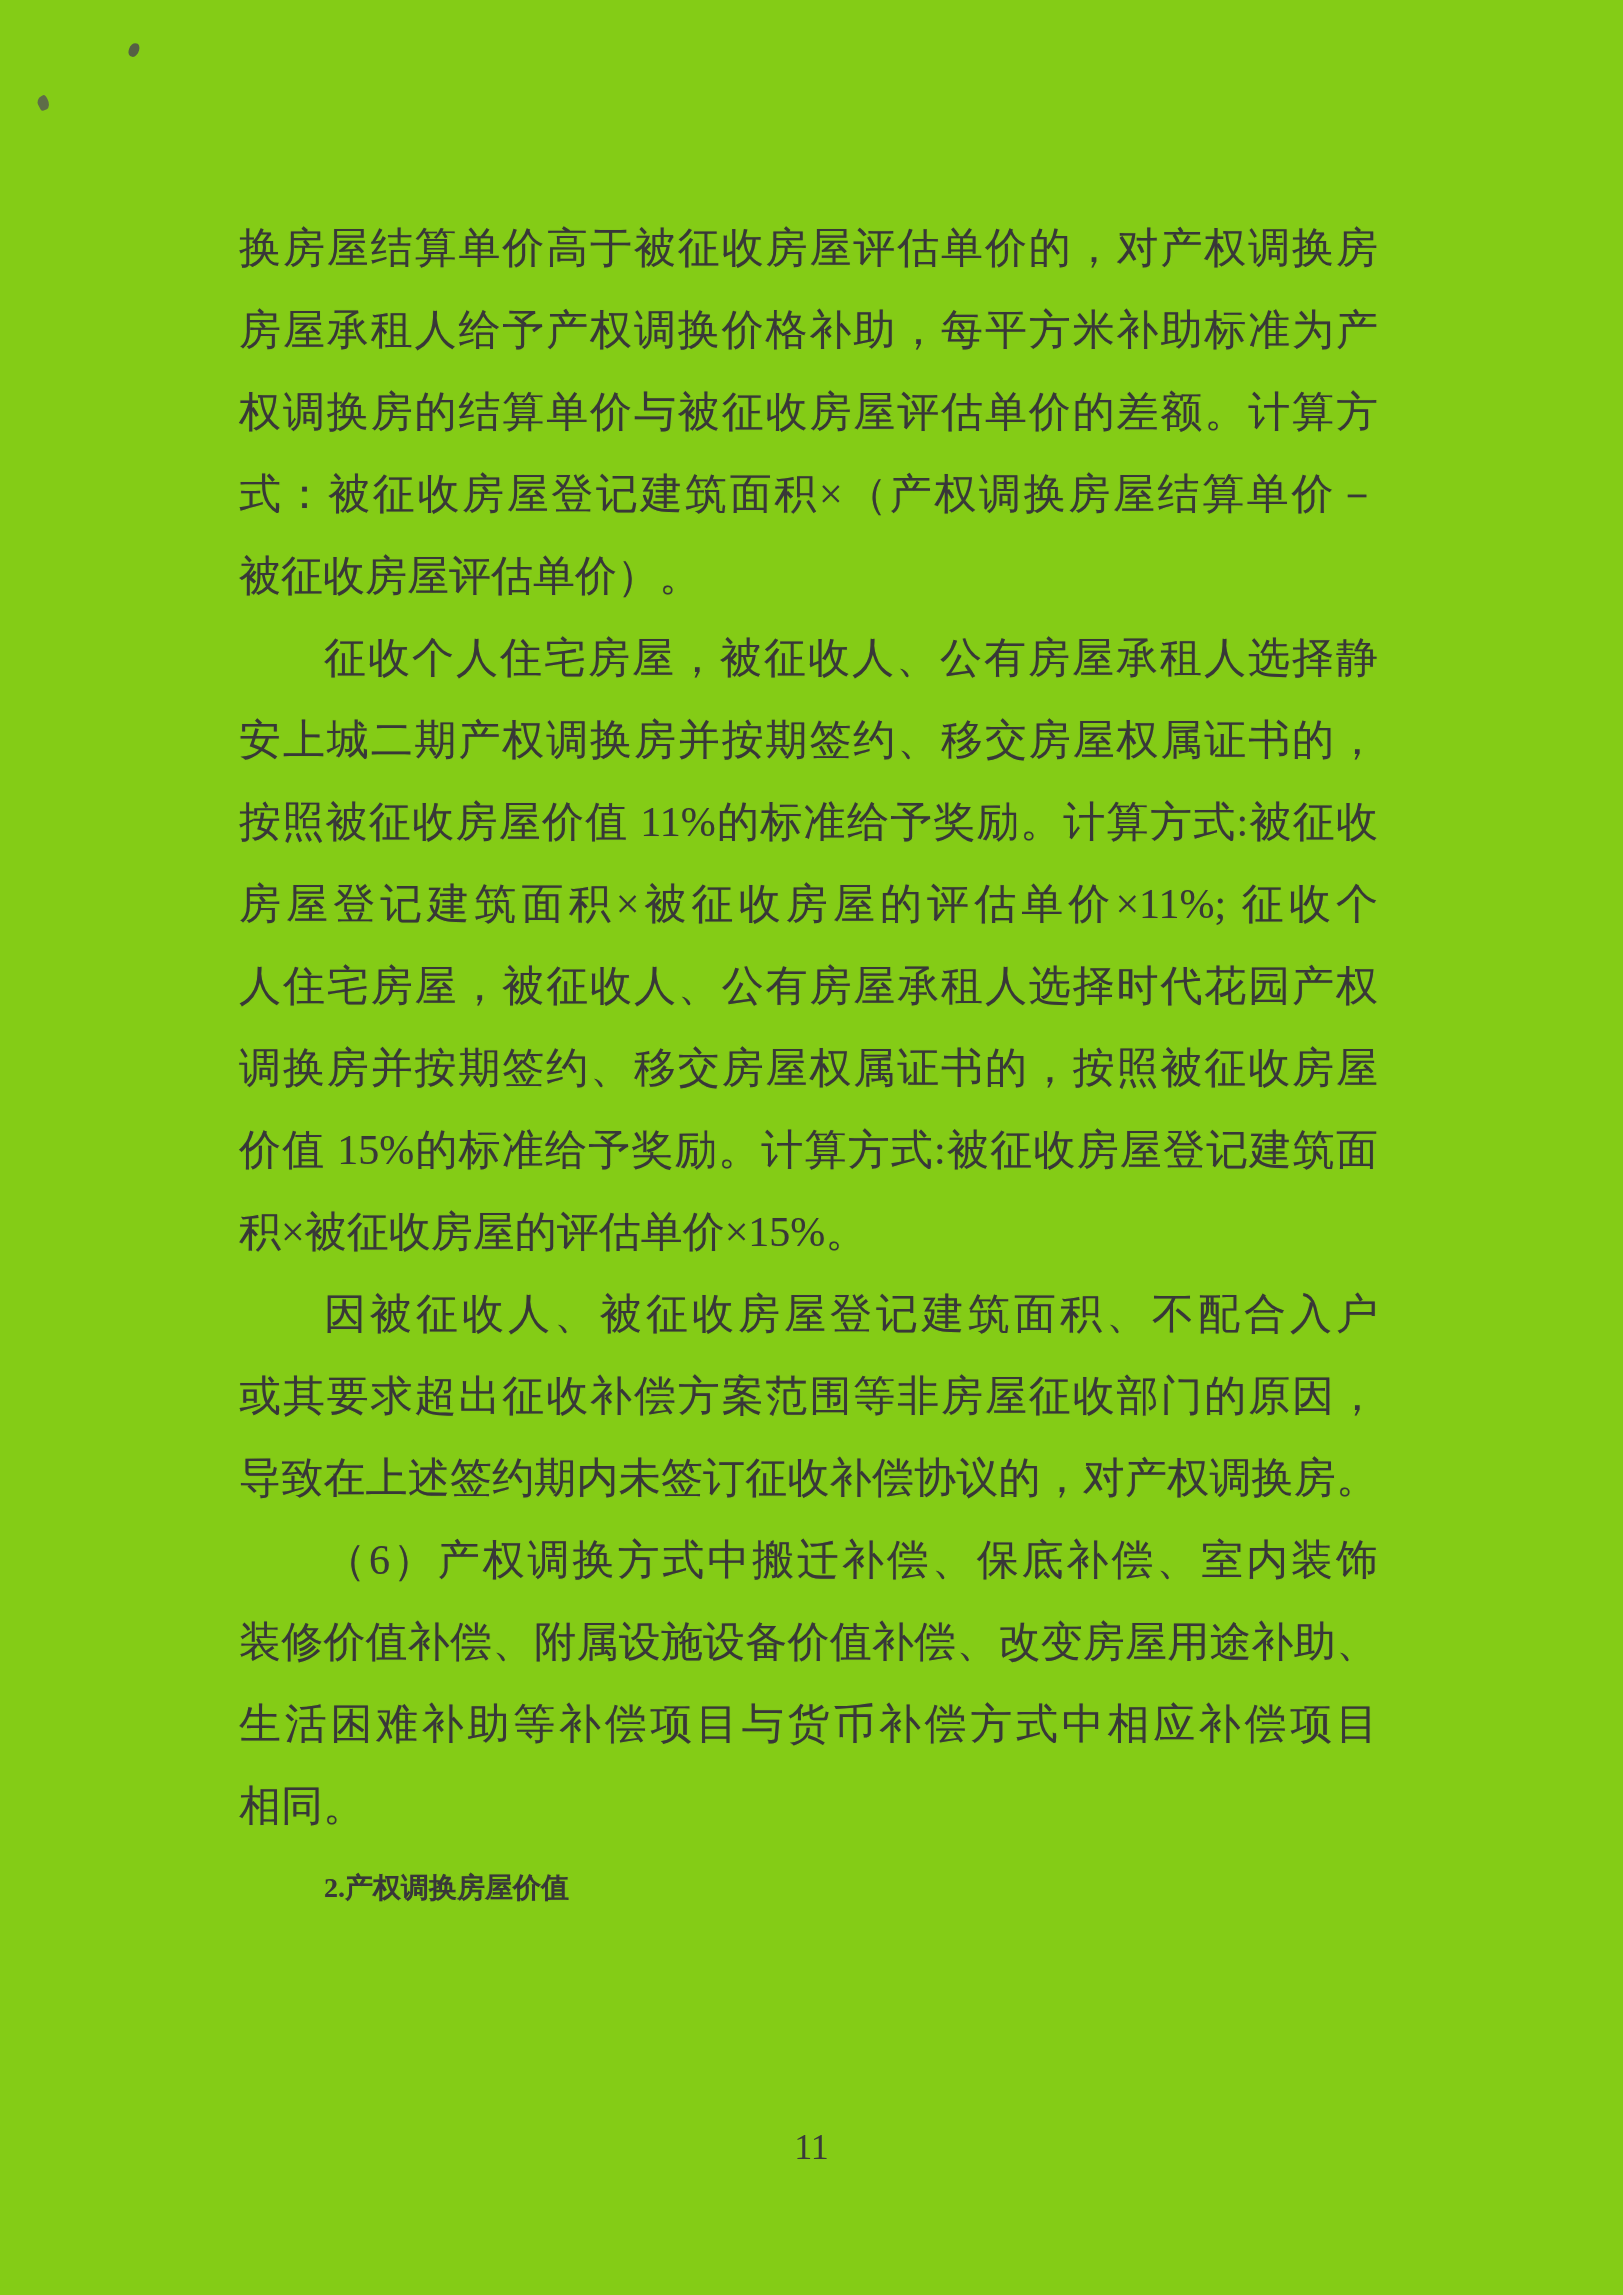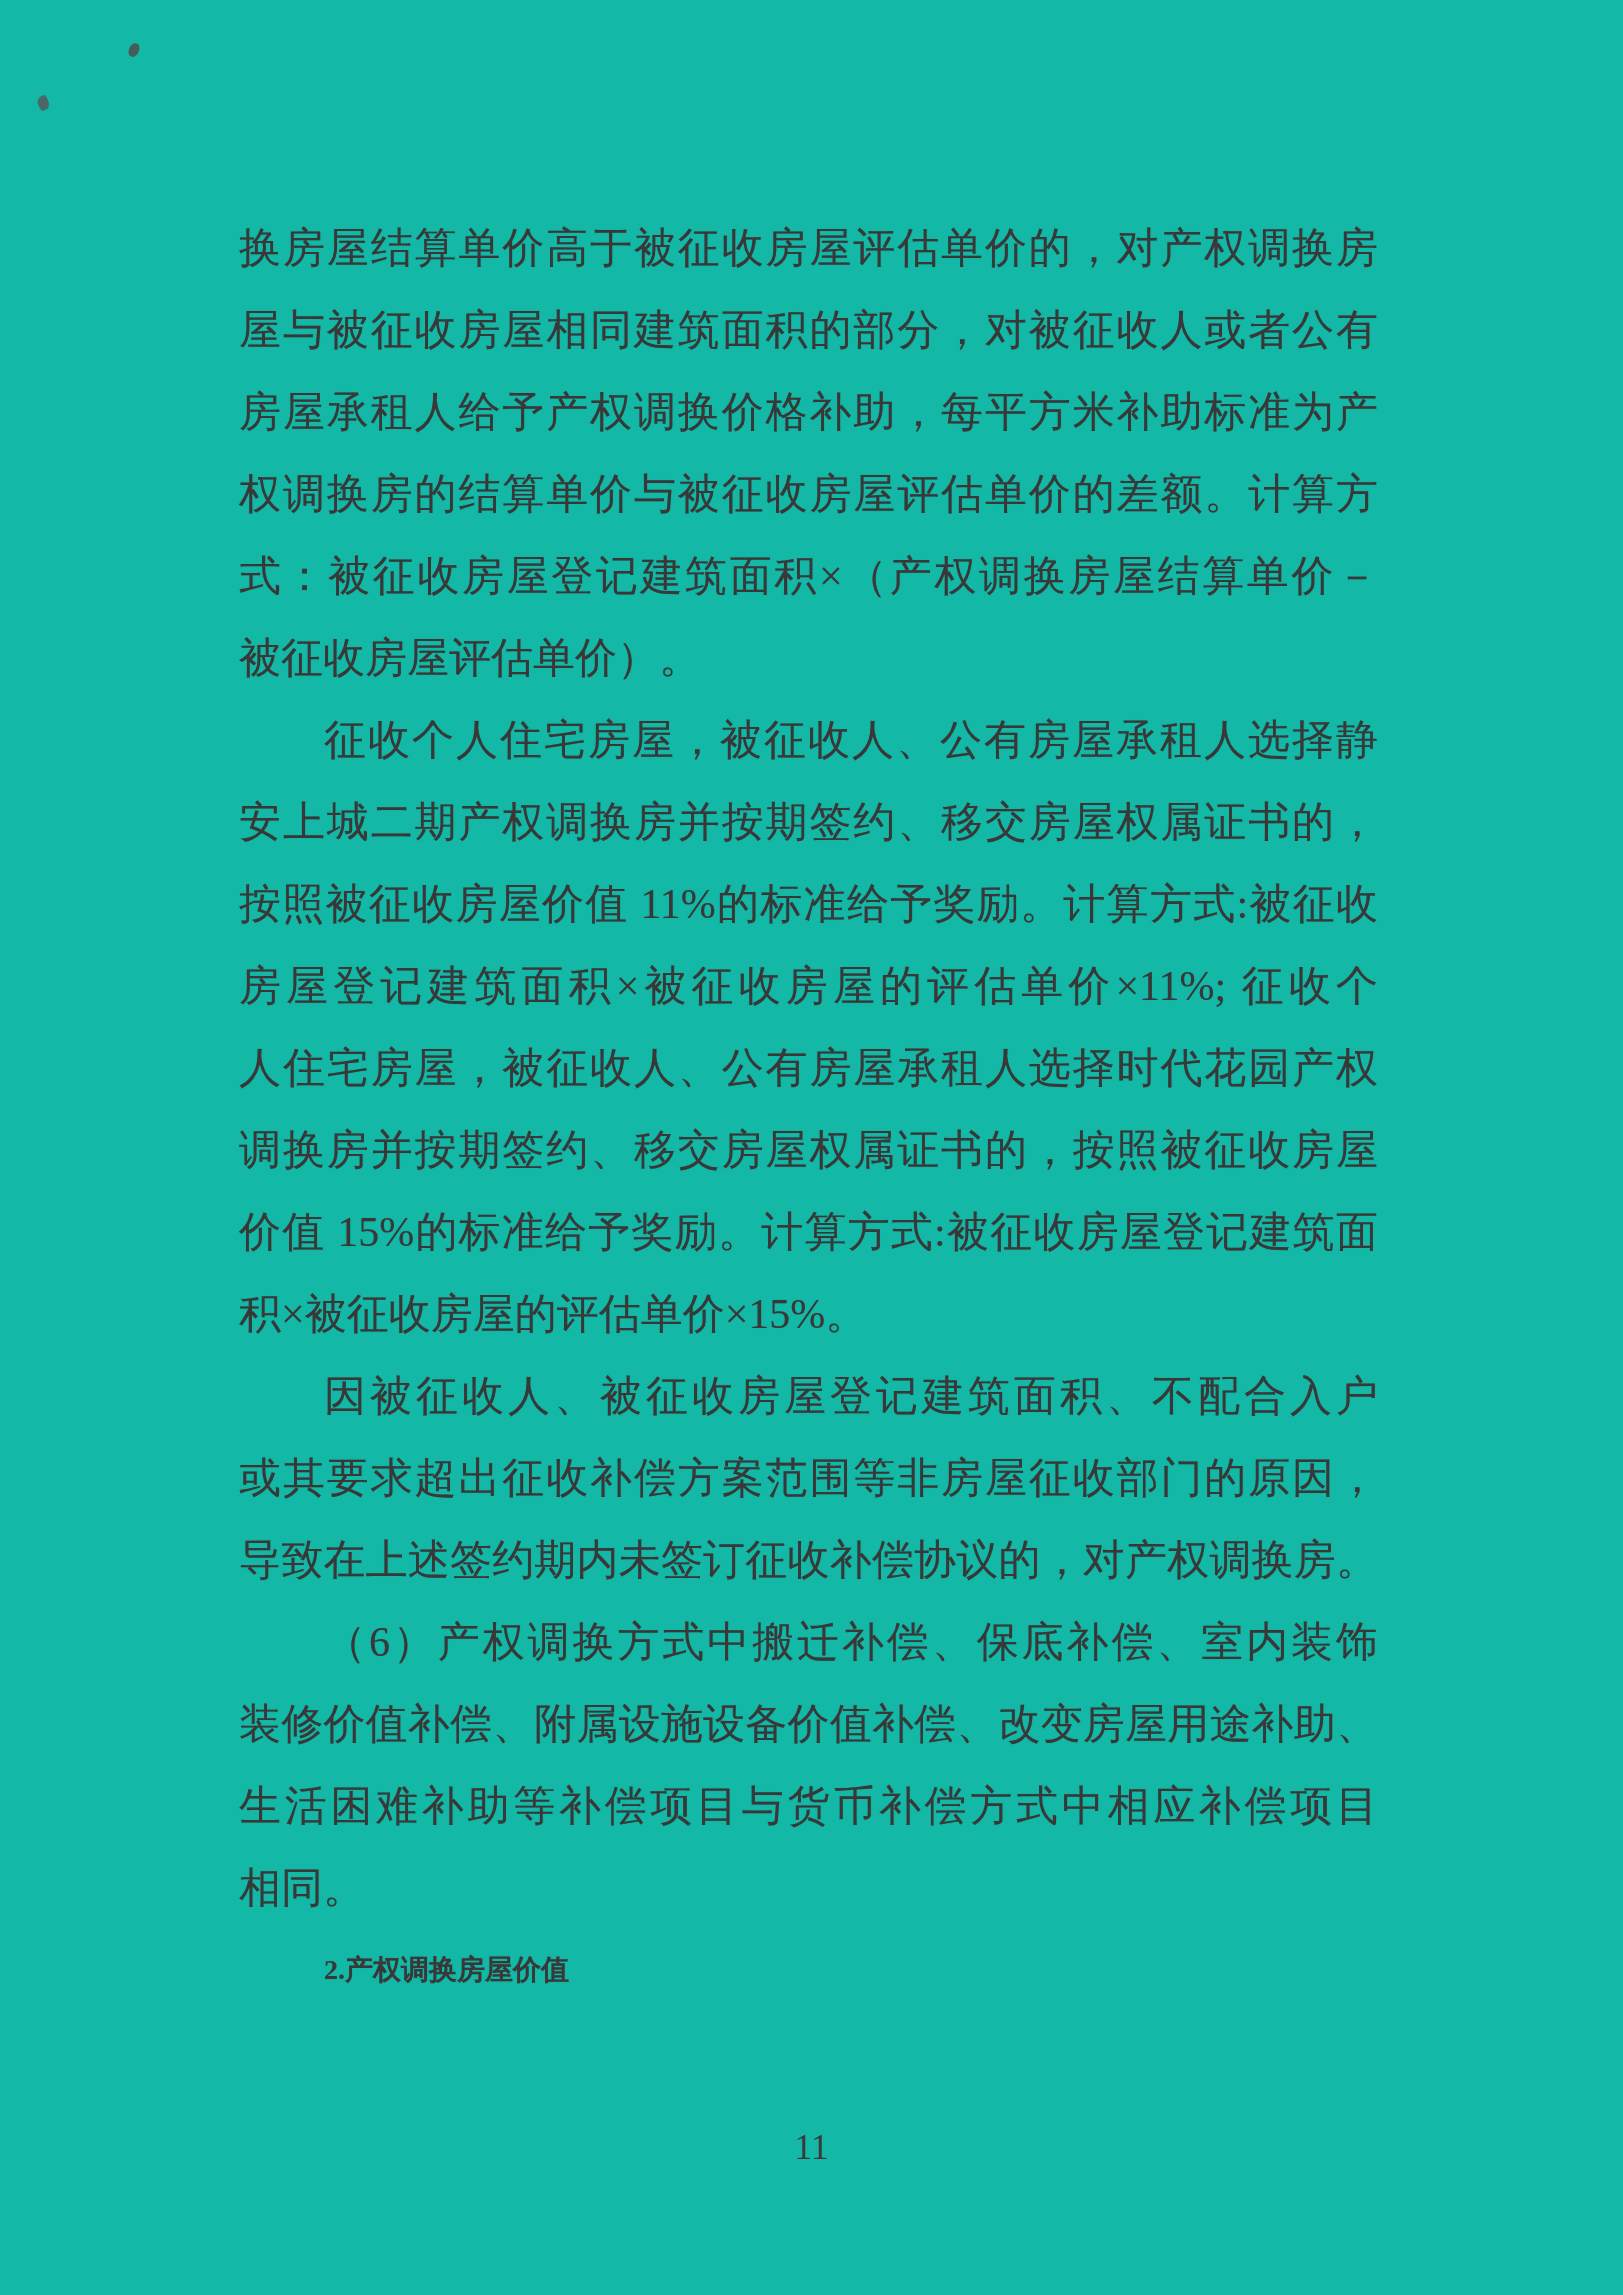--- a/index.html
+++ b/index.html
@@ -4,21 +4,21 @@
 <style>
   html, body {
     margin: 0;
     padding: 0;
     background: #ffffff;
   }
   .page {
     position: relative;
     width: 1623px;
     height: 2295px;
-    background: #14b8a6;
+    background: #84cc16;
     font-family: "Liberation Serif", "DejaVu Serif", serif;
     color: #383838;
     overflow: hidden;
   }
   
   .artifact { position: absolute; }
   .artifact-1 {
     left: 129px; top: 43px;
     width: 9.8px; height: 13.7px;
     background: #4c4c4c;
@@ -76,21 +76,20 @@
 </head>
 <body>
 
 <div class="page">
 
   <div class="artifact artifact-1"></div>
   <div class="artifact artifact-2"></div>
 
   <main class="body-text">
     <p class="line fill">换房屋结算单价高于被征收房屋评估单价的，对产权调换房</p>
-    <p class="line fill">屋与被征收房屋相同建筑面积的部分，对被征收人或者公有</p>
     <p class="line fill">房屋承租人给予产权调换价格补助，每平方米补助标准为产</p>
     <p class="line fill">权调换房的结算单价与被征收房屋评估单价的差额。计算方</p>
     <p class="line fill">式：被征收房屋登记建筑面积×（产权调换房屋结算单价－</p>
     <p class="line end">被征收房屋评估单价）。</p>
     <p class="line indent fill">征收个人住宅房屋，被征收人、公有房屋承租人选择静</p>
     <p class="line fill">安上城二期产权调换房并按期签约、移交房屋权属证书的，</p>
     <p class="line fill">按照被征收房屋价值 11%的标准给予奖励。计算方式:被征收</p>
     <p class="line fill">房屋登记建筑面积×被征收房屋的评估单价×11%; 征收个</p>
     <p class="line fill">人住宅房屋，被征收人、公有房屋承租人选择时代花园产权</p>
     <p class="line fill">调换房并按期签约、移交房屋权属证书的，按照被征收房屋</p>

